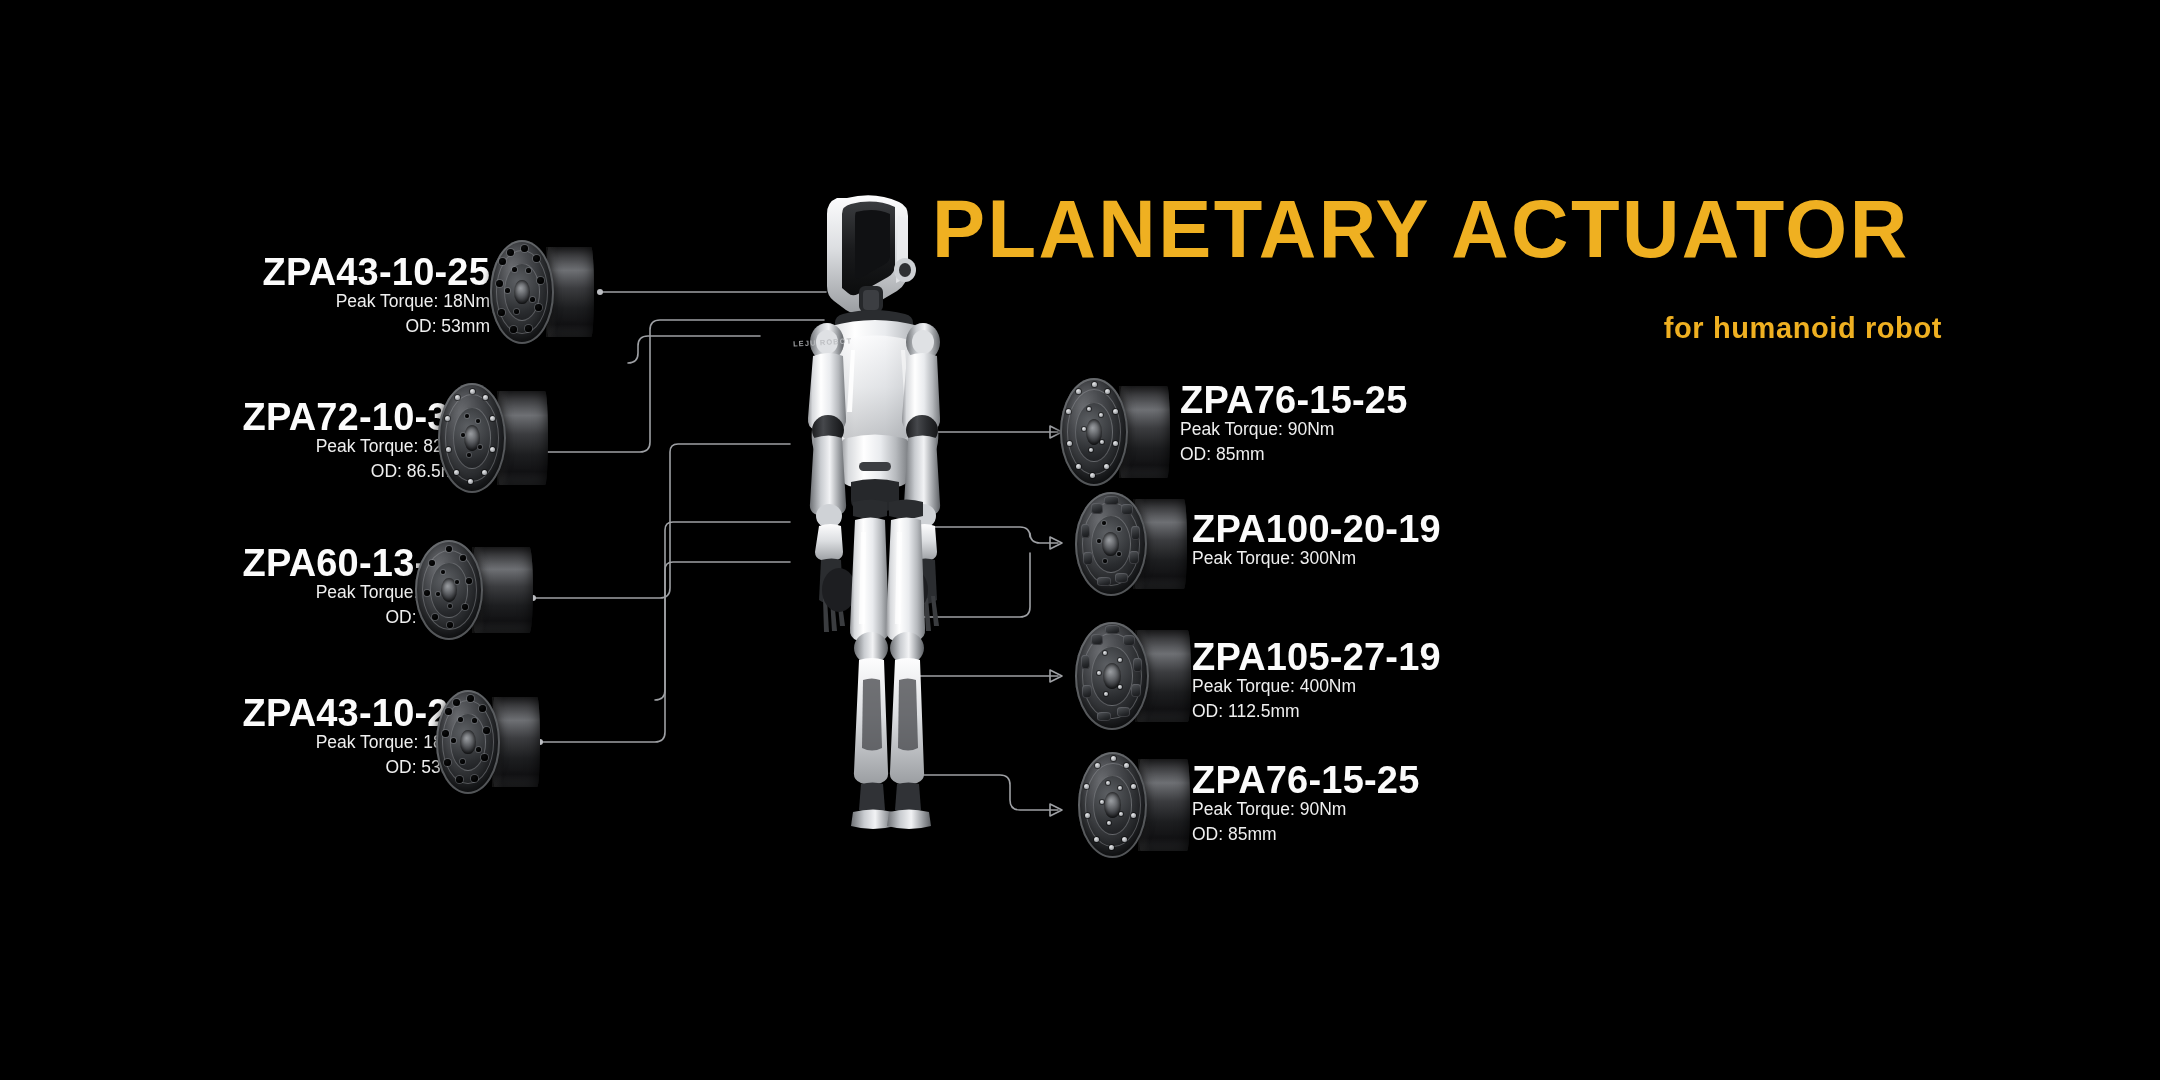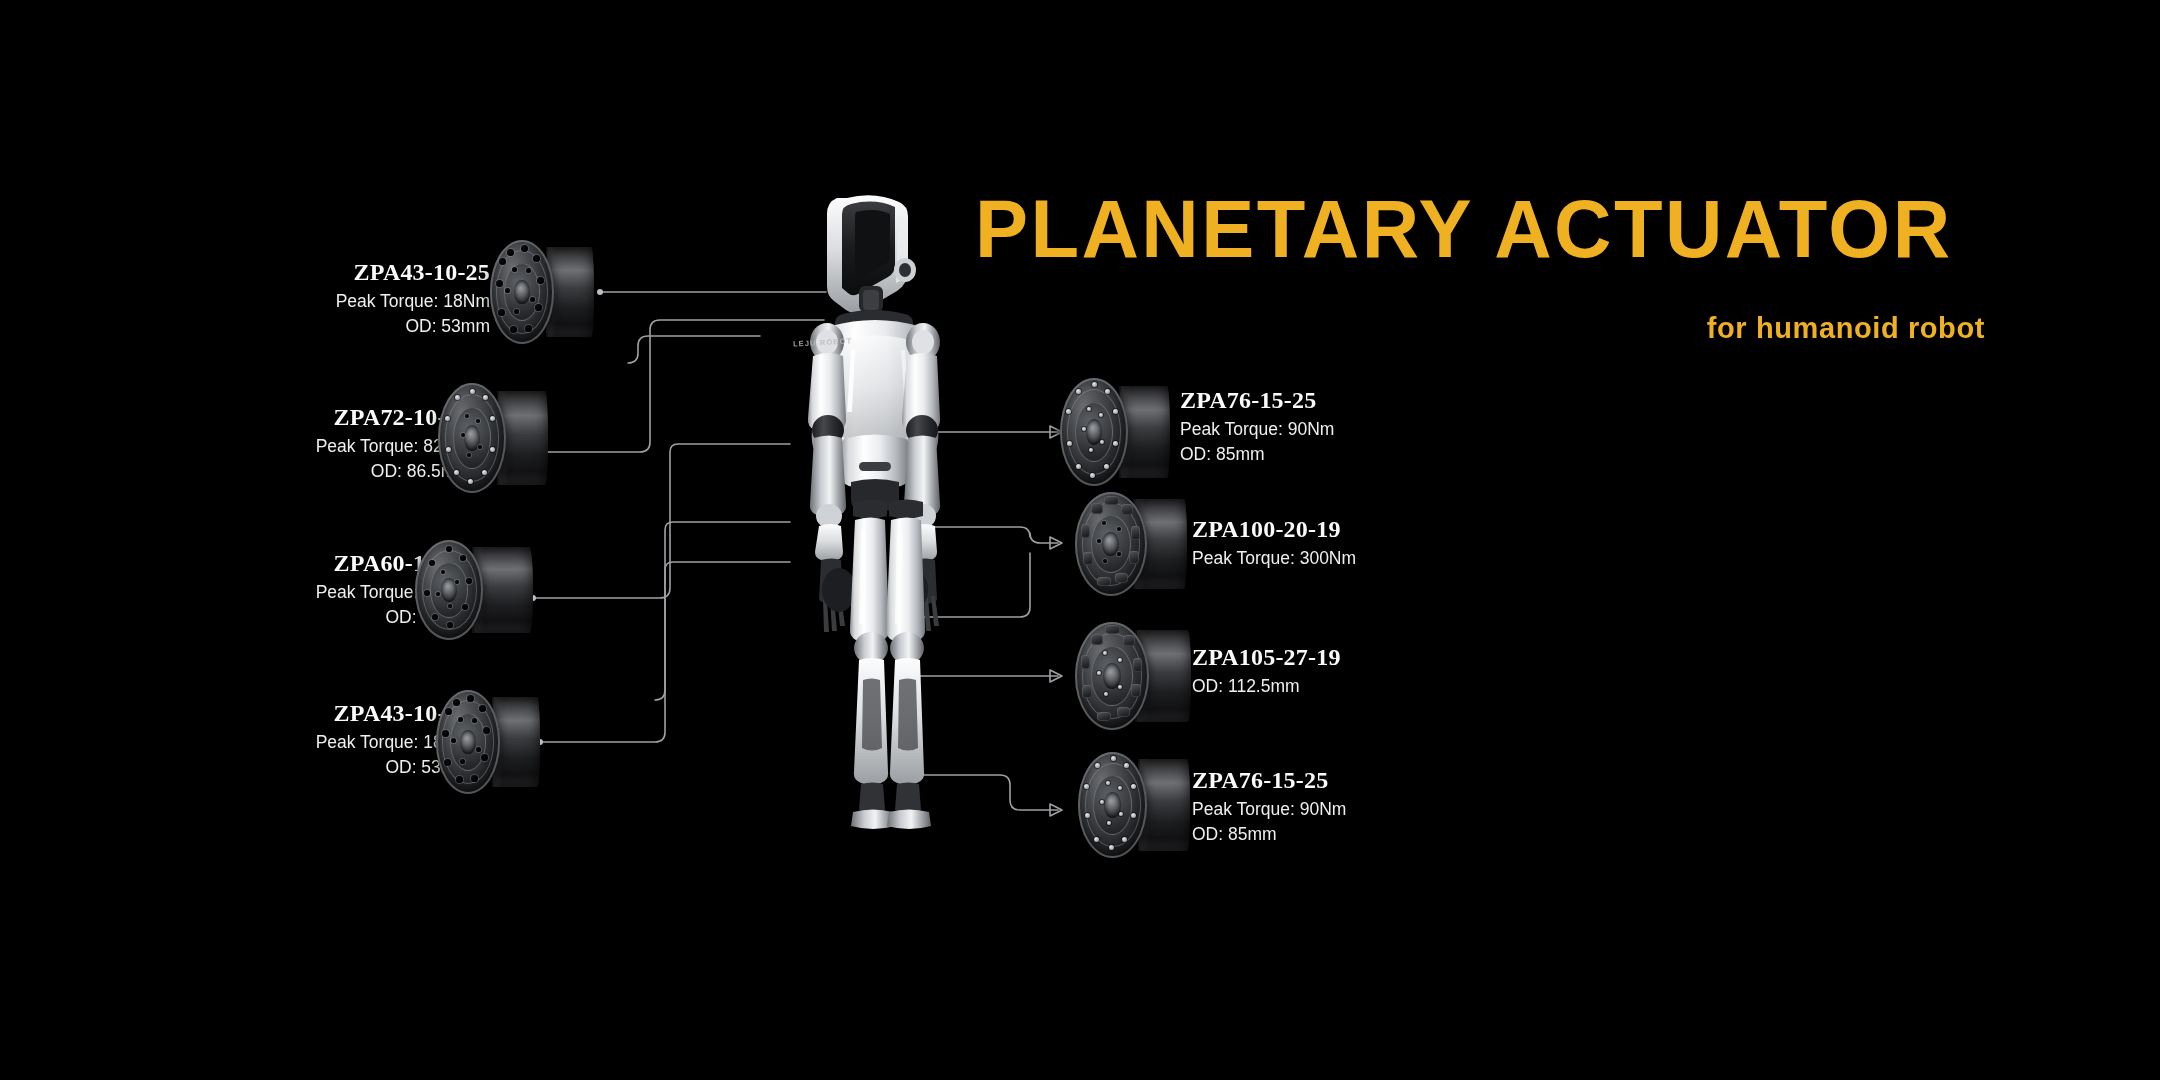--- a/index.html
+++ b/index.html
@@ -16,21 +16,21 @@
     position: relative;
     width: 2160px;
     height: 1080px;
     background: #000000;
     overflow: hidden;
   }
 
   
   #title-block {
     position: absolute;
-    left: 975px;
+    left: 932px;
     top: 186px;
     width: 1010px;
   }
   #main-title {
     font-family: "Liberation Sans Narrow", "Liberation Sans", sans-serif;
     font-size: 82px;
     line-height: 86px;
     font-weight: 700;
     letter-spacing: 2.5px;
     color: #efb021;
@@ -49,27 +49,26 @@
     color: #efb021;
     white-space: nowrap;
   }
 
   
   .callout {
     position: absolute;
     color: #ffffff;
   }
   .callout .model {
-    font-size: 24px;
+    font-size: 38px;
     font-weight: 700;
     letter-spacing: 0.2px;
     line-height: 34px;
     white-space: nowrap;
     color: #fbfbfb;
-    font-family: Liberation Serif, serif;
   }
   .callout .spec {
     font-size: 17.5px;
     font-weight: 400;
     line-height: 25px;
     white-space: nowrap;
     color: #efefef;
   }
   .callout.left  { text-align: right; }
   .callout.right { text-align: left; }
@@ -540,20 +539,21 @@
         <div class="bolt light" style="width:4px;height:4px;left:38%;top:27%;"></div>
         <div class="bolt light" style="width:4px;height:4px;left:58%;top:33%;"></div>
         <div class="bolt light" style="width:4px;height:4px;left:58%;top:58%;"></div>
         <div class="bolt light" style="width:4px;height:4px;left:39%;top:65%;"></div>
         <div class="bolt light" style="width:4px;height:4px;left:30%;top:45%;"></div>
       </div>
     </div>
   </div>
   <div class="callout right" style="left:1192px; top:640px; width:380px;">
     <div class="model">ZPA105-27-19</div>
+    <div class="spec">Peak Torque: 400Nm</div>
     <div class="spec">OD: 112.5mm</div>
   </div>
 
   <div class="actuator" style="left:1078px; top:752px; width:112px; height:106px;">
     <div class="act-body">
       <div class="act-barrel"></div>
       <div class="act-face">
         <div class="act-ring r1"></div>
         <div class="act-ring r2"></div>
         <div class="act-hub"></div>

